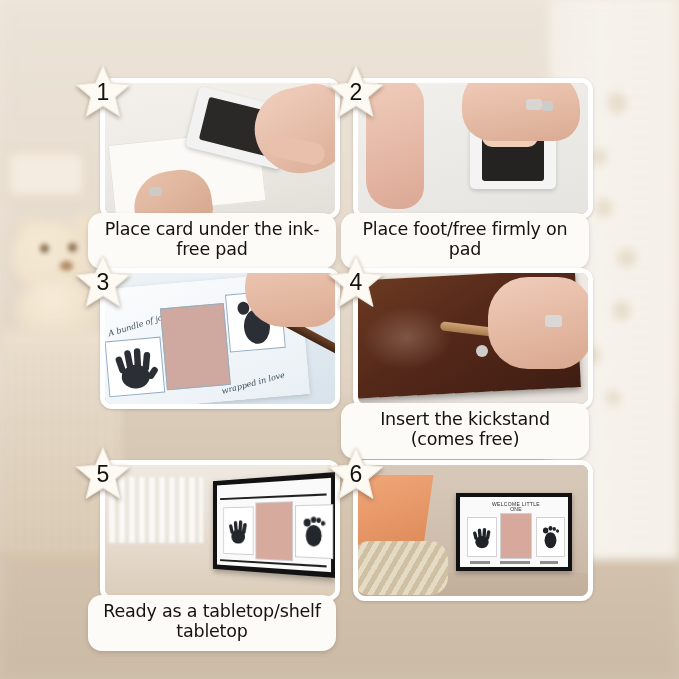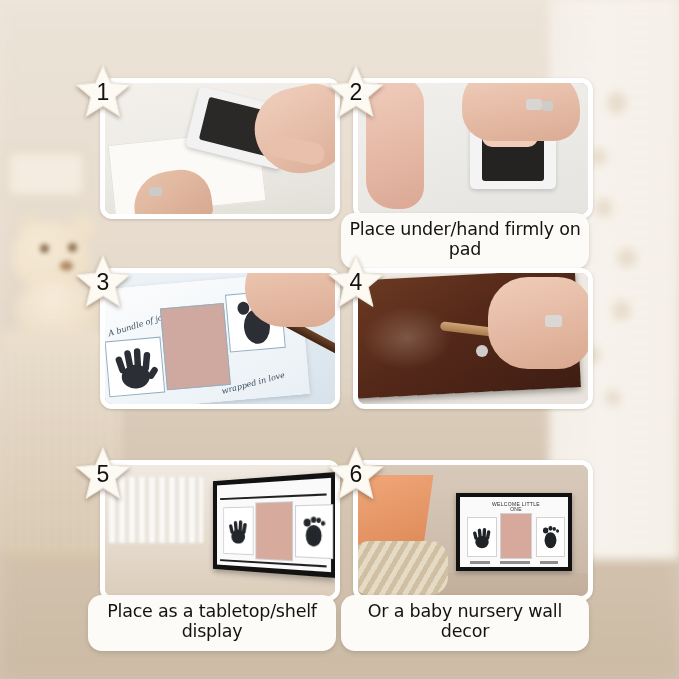--- a/index.html
+++ b/index.html
@@ -251,20 +251,23 @@
           <div class="abs s1-card"></div>
           <div class="abs s1-pad-out"></div>
           <div class="abs s1-pad-in"></div>
           <div class="abs s1-hand"></div>
           <div class="abs s1-fing"></div>
           <div class="abs s1-hand2"></div>
           <div class="abs s1-ring"></div>
         </div>
       </div>
 
+      <div class="caption">
+        <div class="caption-text">Place card under the ink-free pad</div>
+      </div>
     </div>
 
     <div class="card col2 row1">
       <div class="star">
         <svg viewBox="0 0 100 100" aria-hidden="true">
           <path d="M50 3 L63 33 L96 36 L71 57 L79 90 L50 72 L21 90 L29 57 L4 36 L37 33 Z" fill="#fdfaf4" stroke="#efe8dc" stroke-width="2" stroke-linejoin="round"></path>
         </svg>
         <div class="num">2</div>
       </div>
 
@@ -275,21 +278,21 @@
           <div class="abs s2-pad-out"></div>
           <div class="abs s2-pad-in"></div>
           <div class="abs s2-toes"></div>
           <div class="abs s2-hand"></div>
           <div class="abs s2-ring"></div>
           <div class="abs s2-ring2"></div>
         </div>
       </div>
 
       <div class="caption">
-        <div class="caption-text">Place under/hand firmly on pad</div>
+        <div class="caption-text">Place foot/free firmly on pad</div>
       </div>
     </div>
 
     <div class="card col1 row2">
       <div class="star">
         <svg viewBox="0 0 100 100" aria-hidden="true">
           <path d="M50 3 L63 33 L96 36 L71 57 L79 90 L50 72 L21 90 L29 57 L4 36 L37 33 Z" fill="#fdfaf4" stroke="#efe8dc" stroke-width="2" stroke-linejoin="round"></path>
         </svg>
         <div class="num">3</div>
       </div>
@@ -348,20 +351,23 @@
           <div class="abs s4-board">
             <div class="abs s4-sheen"></div>
           </div>
           <div class="abs s4-stand"></div>
           <div class="abs s4-screw"></div>
           <div class="abs s4-hand"></div>
           <div class="abs s4-ring"></div>
         </div>
       </div>
 
+      <div class="caption">
+        <div class="caption-text">Insert the kickstand (comes free)</div>
+      </div>
     </div>
 
     <div class="card col1 row3">
       <div class="star">
         <svg viewBox="0 0 100 100" aria-hidden="true">
           <path d="M50 3 L63 33 L96 36 L71 57 L79 90 L50 72 L21 90 L29 57 L4 36 L37 33 Z" fill="#fdfaf4" stroke="#efe8dc" stroke-width="2" stroke-linejoin="round"></path>
         </svg>
         <div class="num">5</div>
       </div>
 
@@ -397,21 +403,21 @@
                     <ellipse cx="38" cy="14" rx="2.8" ry="3.2"></ellipse>
                   </g>
                 </svg>
               </div>
             </div>
           </div>
         </div>
       </div>
 
       <div class="caption">
-        <div class="caption-text">Place as a tabletop/shelf display</div>
+        <div class="caption-text">Ready as a tabletop/shelf tabletop</div>
       </div>
     </div>
 
     <div class="card col2 row3">
       <div class="star">
         <svg viewBox="0 0 100 100" aria-hidden="true">
           <path d="M50 3 L63 33 L96 36 L71 57 L79 90 L50 72 L21 90 L29 57 L4 36 L37 33 Z" fill="#fdfaf4" stroke="#efe8dc" stroke-width="2" stroke-linejoin="round"></path>
         </svg>
         <div class="num">6</div>
       </div>
@@ -450,19 +456,16 @@
                 </svg>
               </div>
               <div class="s6-tiny" style="left:10px;top:64px;width:20px;"></div>
               <div class="s6-tiny" style="left:40px;top:64px;width:30px;"></div>
               <div class="s6-tiny" style="left:80px;top:64px;width:18px;"></div>
             </div>
           </div>
         </div>
       </div>
 
-      <div class="caption">
-        <div class="caption-text">Or a baby nursery wall decor</div>
-      </div>
     </div>
 
   </div>
 </div>
 
 </body></html>

